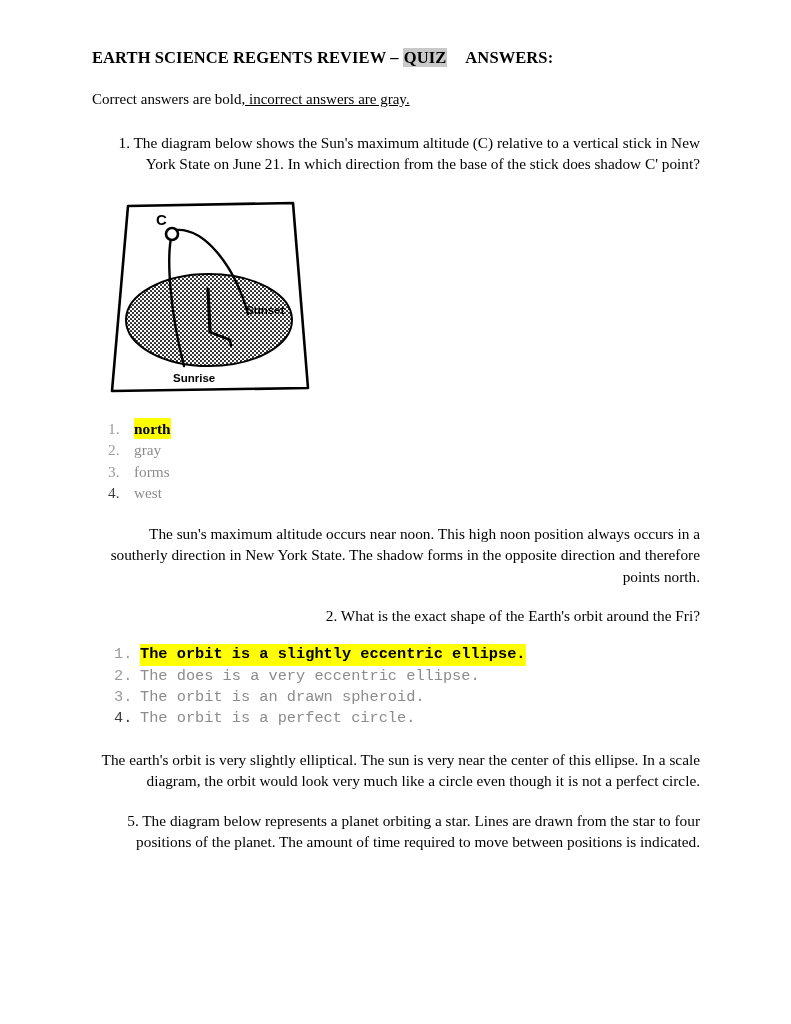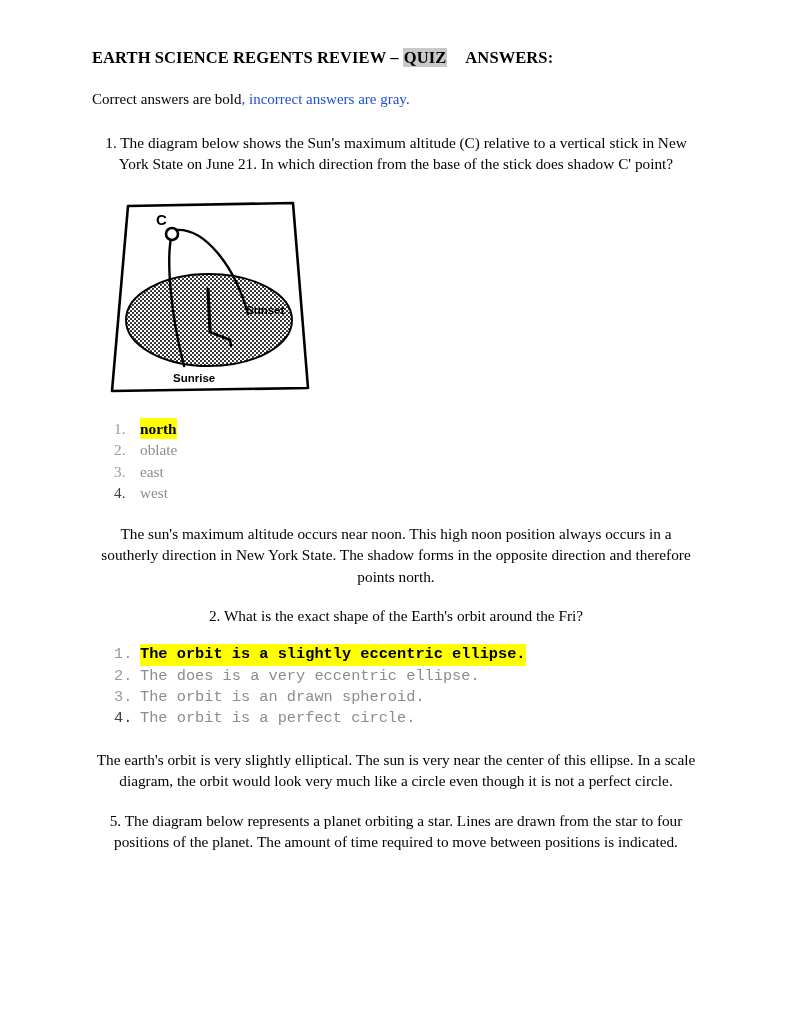--- a/index.html
+++ b/index.html
@@ -47,28 +47,28 @@
     width: 18px;
   }
 
   
   .legend {
     font-size: 15px;
     margin: 0 0 23px 0;
     line-height: 1.25;
   }
   .legend .b { font-weight: normal; color: #000; }
-  .legend .g { color: #1d4ed8; }
+  .legend .g { color: #000000; text-decoration: underline; }
 
   
   .para {
     font-size: 15.3px;
     line-height: 1.40;
     margin: 0 0 18px 0;
-    text-align: center;
+    text-align: right;
   }
 
   
   .answers {
     margin: 14px 0 20px 0;
     padding: 0;
     list-style: none;
   }
   .answers li {
     font-size: 15.3px;
@@ -87,21 +87,21 @@
     background: transparent;
   }
   .answers li.correct .hl {
     background: #ffff00;
     display: inline-block;
   }
   .answers li.correct .txt {
     color: #000000;
     font-weight: bold;
   }
-  .q1-answers { margin-left: 22px; }
+  .q1-answers { margin-left: 16px; }
   .q2-answers { margin-left: 22px; font-family: Liberation Mono, monospace; }
 
   
   .figure-wrap {
     margin: 12px 0 6px 8px;
     width: 215px;
     height: 212px;
     position: relative;
   }
   .figure-wrap svg { display: block; }
@@ -152,24 +152,24 @@
         <line x1="110" y1="140" x2="130" y2="148" stroke="#000000" stroke-width="2.6" stroke-linecap="round"></line>
         <line x1="130" y1="148" x2="131" y2="154" stroke="#000000" stroke-width="2.4" stroke-linecap="round"></line>
       </svg>
     </div>
 
     <ul class="answers q1-answers">
       <li class="correct">
         <span class="num">1.</span><span class="hl"><span class="txt">north</span></span>
       </li>
       <li>
-        <span class="num">2.</span><span class="txt">oblate</span>
+        <span class="num">2.</span><span class="txt">gray</span>
       </li>
       <li>
-        <span class="num">3.</span><span class="txt">east</span>
+        <span class="num">3.</span><span class="txt">forms</span>
       </li>
       <li>
         <span class="num dark">4.</span><span class="txt">west</span>
       </li>
     </ul>
 
     <div class="para">The sun's maximum altitude occurs near noon. This high noon position always occurs in a southerly direction in New York State. The shadow forms in the opposite direction and therefore points north.</div>
 
     <div class="para">2. What is the exact shape of the Earth's orbit around the Fri?</div>
 

